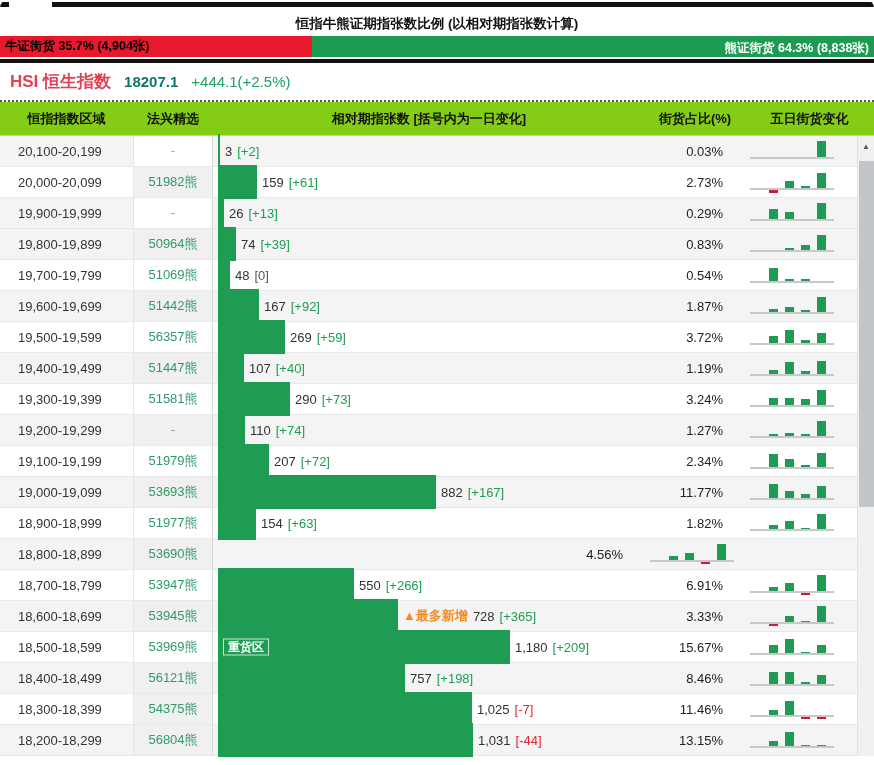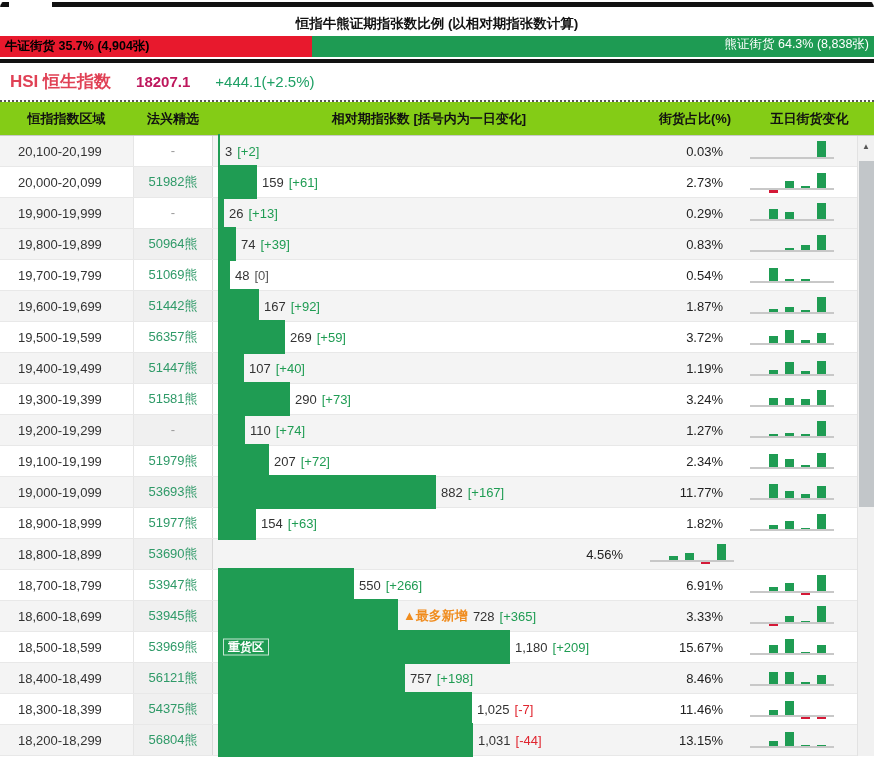--- a/index.html
+++ b/index.html
@@ -6,26 +6,26 @@
   .app{width:874px;height:765px;position:relative;background:#fff;overflow:hidden;
        font-family:"Liberation Sans","DejaVu Sans",sans-serif;color:#333;font-size:13px;border-radius:8px;}
   
   .notch{position:relative;height:8px;background:#fff;}
   .notch-left{position:absolute;left:0;top:2px;width:9px;height:5px;background:#111;}
   .notch-right{position:absolute;left:52px;right:0;top:2px;height:5px;background:#111;}
   .page-title{height:24px;line-height:24px;text-align:center;font-weight:bold;color:#111;font-size:13.5px;margin-top:4px;}
   
   .ratio-bar{display:flex;height:21px;width:874px;}
   .ratio-bull{display:flex;align-items:center;color:#000000;font-weight:bold;font-size:12.5px;padding-left:5px;box-sizing:border-box;white-space:nowrap;overflow:hidden;}
-  .ratio-bear{display:flex;align-items:flex-start;justify-content:flex-end;color:#fff;font-weight:normal;font-size:12.5px;padding-right:5px;box-sizing:border-box;flex:1;white-space:nowrap;}
+  .ratio-bear{display:flex;align-items:flex-end;justify-content:flex-end;color:#fff;font-weight:bold;font-size:12.5px;padding-right:5px;box-sizing:border-box;flex:1;white-space:nowrap;}
   .black-rule{height:4px;background:#111;margin-top:2px;}
   
-  .hsi{height:37px;display:flex;align-items:center;padding-left:10px;gap:25px;border-bottom:2px dotted #555;}
+  .hsi{height:37px;display:flex;align-items:center;padding-left:10px;gap:13px;border-bottom:2px dotted #555;}
   .hsi-name{font-size:17px;font-weight:bold;color:#e04155;}
-  .hsi-value{font-size:15px;font-weight:bold;color:#be185d;}
+  .hsi-value{font-size:15px;font-weight:bold;color:#0f766e;}
   .hsi-change{font-size:15px;color:#1fa065;}
   
   .thead{display:grid;grid-template-columns:133px 80px 432px 100px 129px;height:33px;align-items:center;
          font-weight:bold;color:#111;border-bottom:1px solid #c9c9c9;background:#84cc16;}
   .thead .th{text-align:center;}
   .tbody{display:flex;justify-content:center;}
   .rows{width:857px;}
   .trow{display:grid;grid-template-columns:133px 80px 432px 100px 112px;height:31px;box-sizing:border-box;
         border-bottom:1px solid #e8e8e8;align-items:center;background:#fff;}
   .trow.shaded{background:#f4f4f4;}

